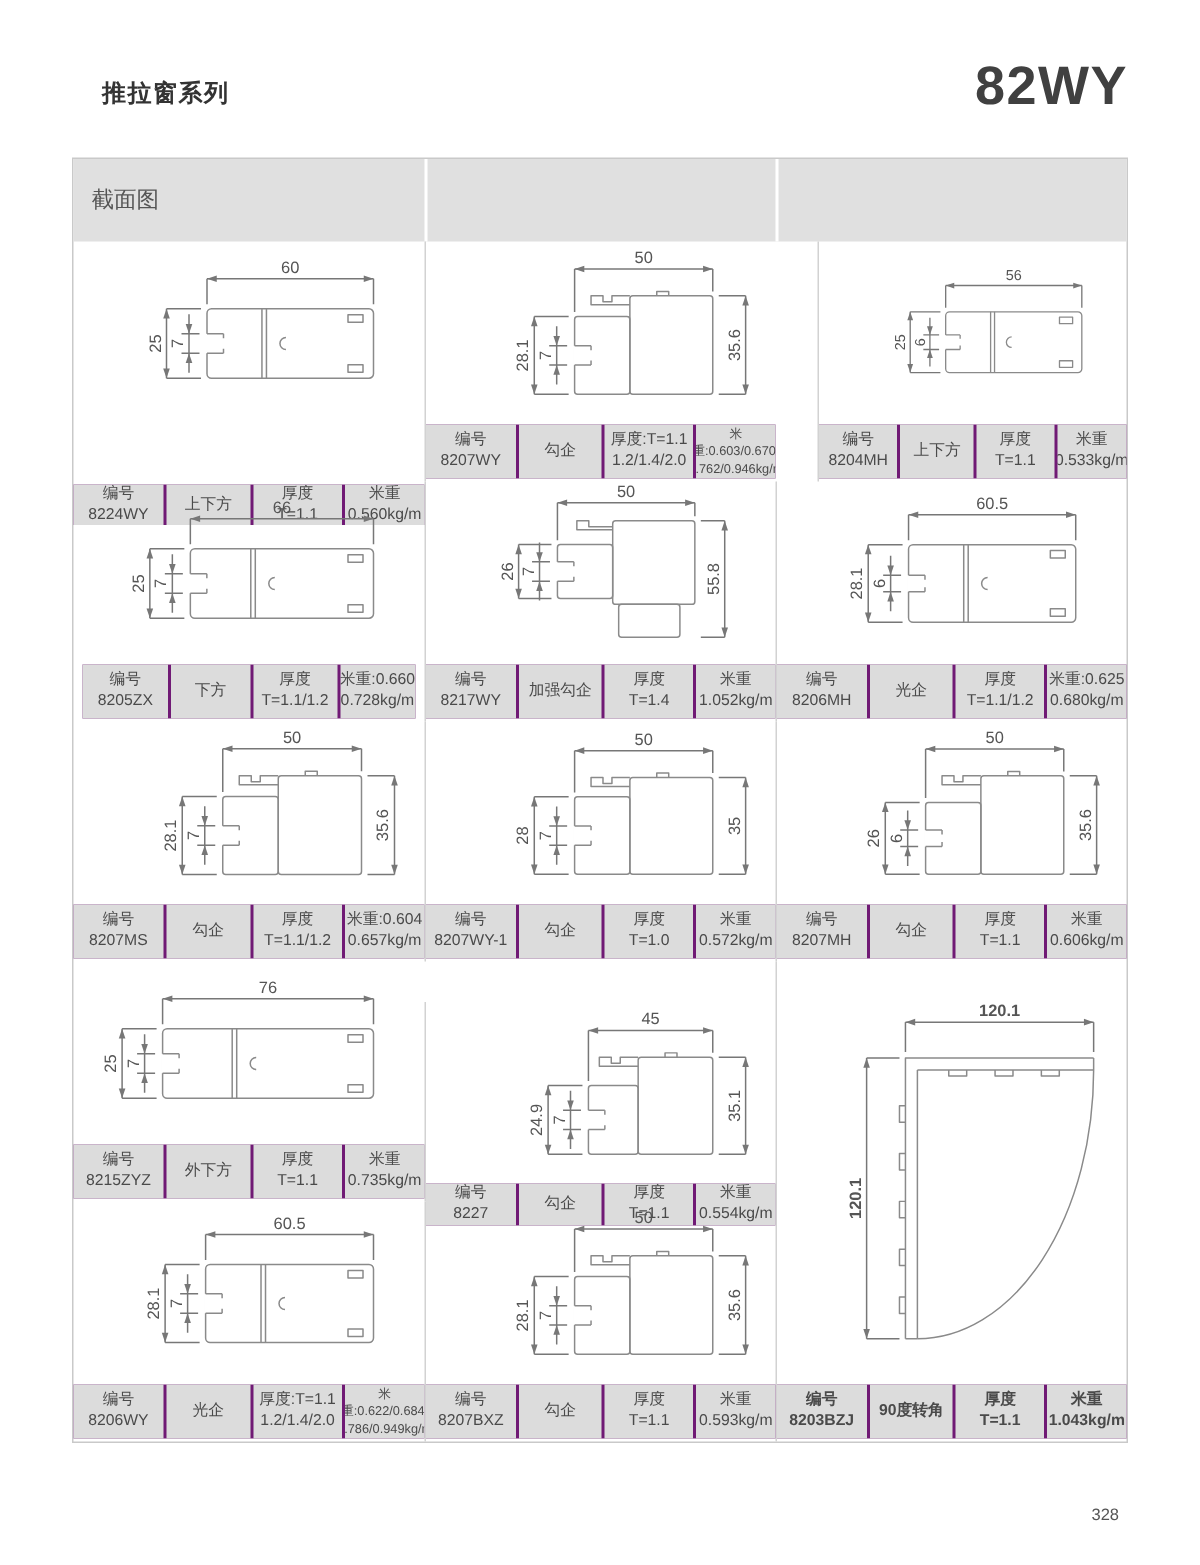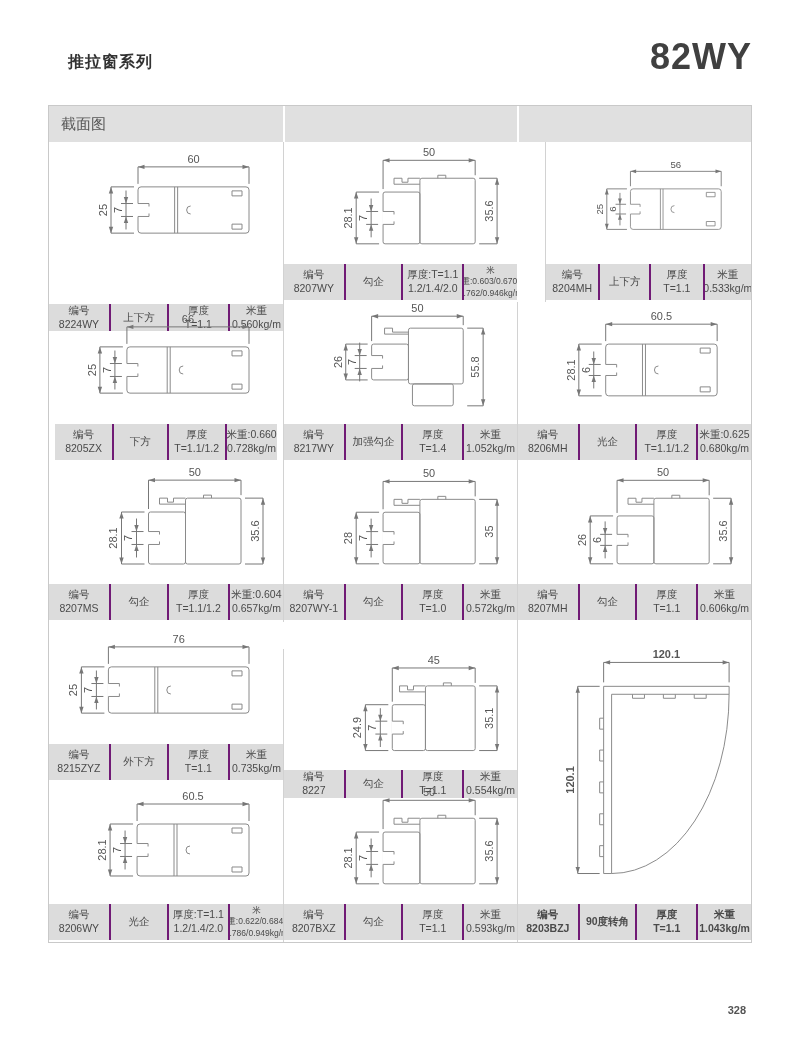--- a/index.html
+++ b/index.html
@@ -1,31 +1,31 @@
 <!DOCTYPE html>
 <html><head>
 <meta charset="utf-8">
 <style>
   html,body{margin:0;padding:0}
   body{width:800px;height:1043px;background:#ffffff;font-family:"Liberation Sans",sans-serif;position:relative;overflow:hidden}
   .series-title{position:absolute;left:68px;top:52px;font-size:16px;font-weight:bold;color:#333;letter-spacing:1px}
   .model{position:absolute;right:48px;top:36px;font-size:36px;font-weight:bold;color:#404040;letter-spacing:1px}
   .table{position:absolute;left:48px;top:105px;width:704px;border:1px solid #c9c9c9;background:#fff;box-sizing:border-box}
-  .thead{display:grid;grid-template-columns:1fr 1fr 1fr;height:36px;background:#e0e0e0}
+  .thead{display:grid;grid-template-columns:1fr 1fr 1fr;height:55px;background:#e0e0e0}
   .seg{display:flex;align-items:center;padding-left:12px;font-size:15px;color:#555}
   .seg + .seg{border-left:2px solid #fff}
   .grid{display:grid;grid-template-columns:1fr 1fr 1fr;grid-auto-rows:160px}
   .gcell{display:flex;flex-direction:column;min-width:0}
   .gcell.bl{border-left:1px solid #d2d2d2}
   .drawing{flex:1;position:relative}
   .drawing svg{display:block;width:100%;height:100%}
   .strip{height:36px;margin-bottom:2px;display:grid;grid-template-columns:62fr 58fr 61fr 55fr;gap:2px;background:#701a75}
   .scell{background:#dcdcdc;display:flex;flex-direction:column;align-items:center;justify-content:center;font-size:10.5px;color:#4a4a4a;line-height:1.3;text-align:center;overflow:hidden}
   .scell .sm{font-size:8.5px}
-  .pageno{position:absolute;right:54px;top:1004px;font-size:11px;font-weight:bold;color:#555}
+  .pageno{position:absolute;right:54px;top:1004px;font-size:11px;font-weight:normal;color:#555}
 </style>
 </head>
 <body>
 
 <div class="series-title">推拉窗系列</div>
 <div class="model">82WY</div>
 
 <div class="table">
   <div class="thead">
     <div class="seg">

